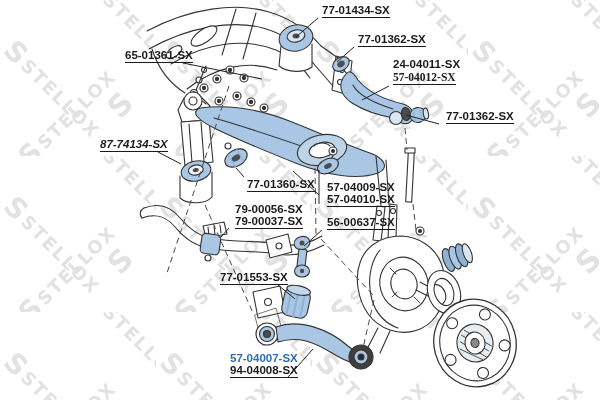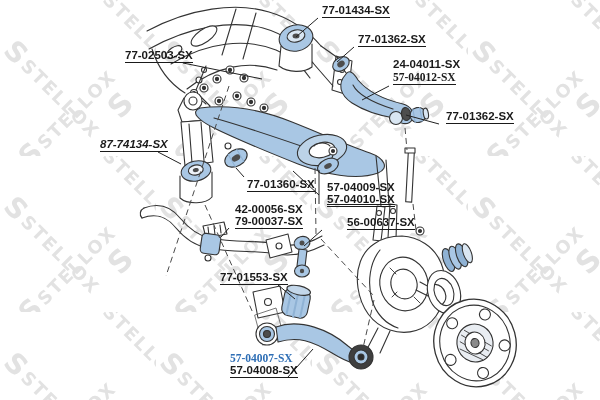--- a/index.html
+++ b/index.html
@@ -257,28 +257,28 @@
       <path d="M229,228 L221,237"></path>
       <path d="M322,230 L304,246"></path>
       <path d="M278,285 L295,299"></path>
       <path d="M288,377 L313,349"></path>
     </g>
   </svg>
 
   <div id="label-layer">
       <div class="part-label underline" style="left: 316px; top: 4px;">77-01434-SX</div>
       <div class="part-label underline" style="left: 352px; top: 33px;">77-01362-SX</div>
-      <div class="part-label underline" style="left: 119px; top: 49px;">77-02503-SX</div>
+      <div class="part-label underline" style="left: 119px; top: 49px;">65-01361-SX</div>
       <div class="part-label" style="left: 387px; top: 58px;">24-04011-SX</div>
       <div class="part-label underline" style="left: 387px; top: 71px; font-family: Liberation Serif, serif;">57-04012-SX</div>
       <div class="part-label underline" style="left: 440px; top: 110px;">77-01362-SX</div>
       <div class="part-label underline" style="left: 94px; top: 138px; font-style: italic;">87-74134-SX</div>
       <div class="part-label underline" style="left: 241px; top: 178px; text-align: right;">77-01360-SX</div>
       <div class="part-label" style="left: 321px; top: 181px;">57-04009-SX</div>
-      <div class="part-label underline" style="left: 321px; top: 193px; text-decoration: underline;">57-04010-SX</div>
-      <div class="part-label" style="left: 229px; top: 203px;">42-00056-SX</div>
+      <div class="part-label underline" style="left: 321px; top: 193px;">57-04010-SX</div>
+      <div class="part-label" style="left: 229px; top: 203px;">79-00056-SX</div>
       <div class="part-label underline" style="left: 229px; top: 215px;">79-00037-SX</div>
-      <div class="part-label underline" style="left: 321px; top: 216px; margin-left: 20px;">56-00637-SX</div>
+      <div class="part-label underline" style="left: 321px; top: 216px;">56-00637-SX</div>
       <div class="part-label underline" style="left: 214px; top: 271px;">77-01553-SX</div>
-      <div class="part-label highlight" style="left: 224px; top: 352px; font-family: Liberation Serif, serif;">57-04007-SX</div>
-      <div class="part-label underline" style="left: 224px; top: 364px;">57-04008-SX</div>
+      <div class="part-label highlight" style="left: 224px; top: 352px;">57-04007-SX</div>
+      <div class="part-label underline" style="left: 224px; top: 364px;">94-04008-SX</div>
     </div>
 </div>
 
 </body></html>

